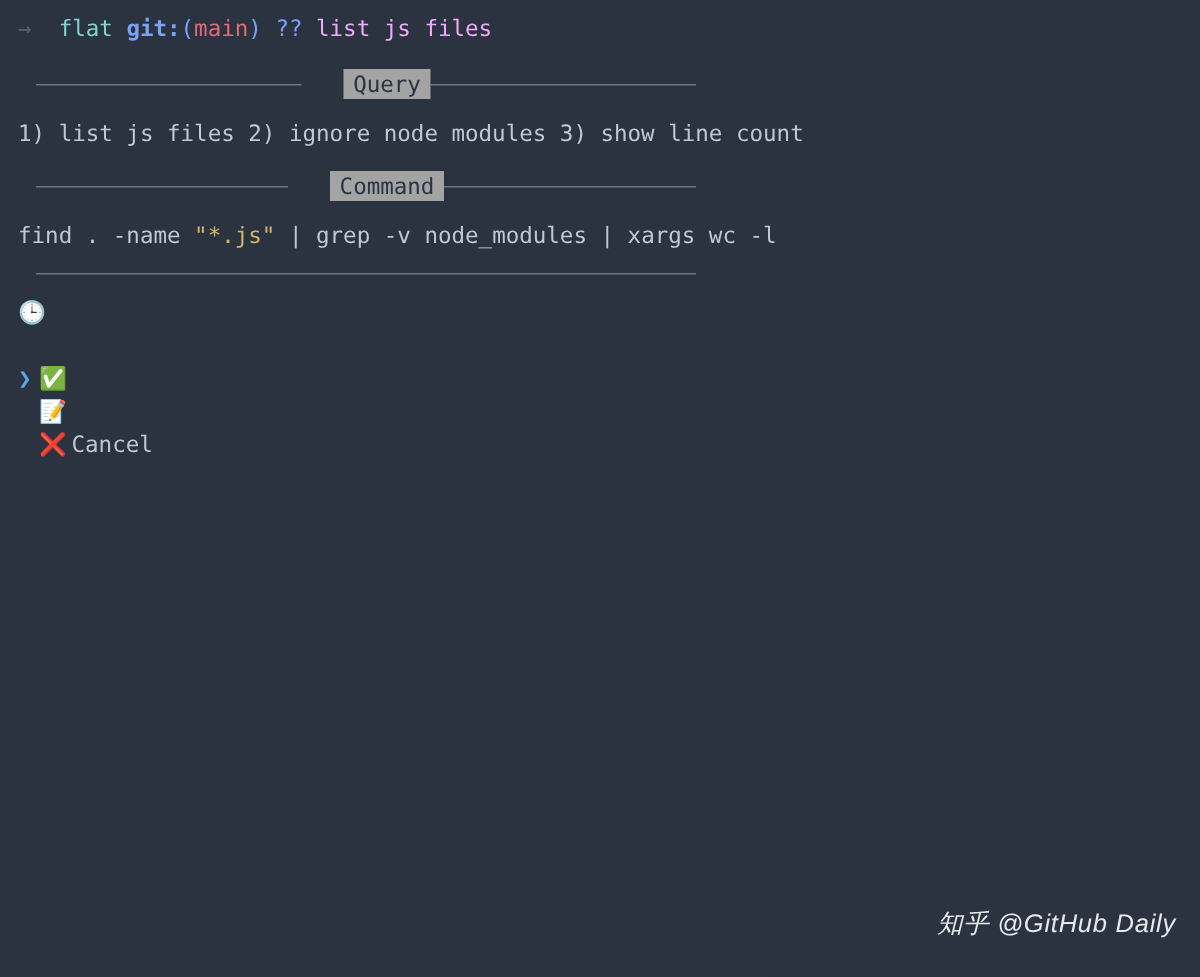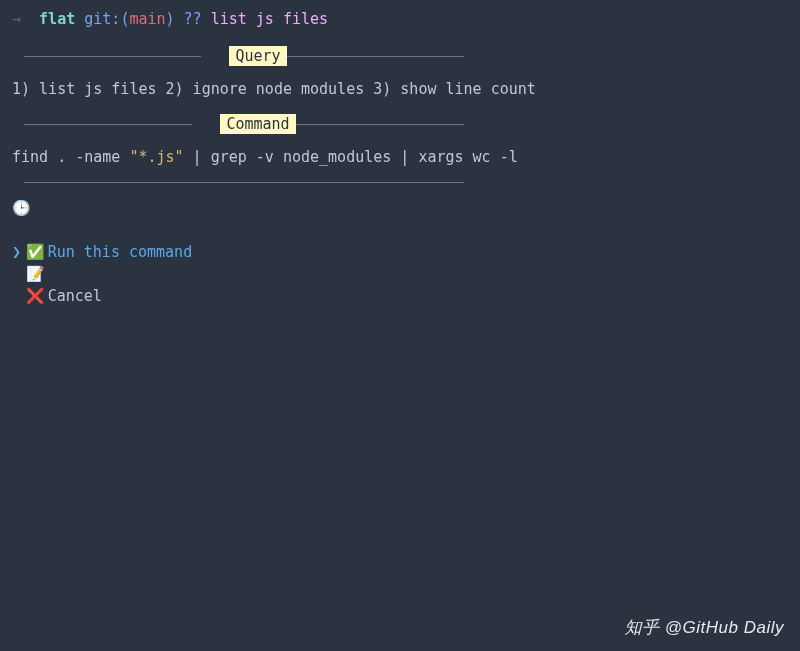--- a/index.html
+++ b/index.html
@@ -16,40 +16,40 @@
       color: #b8c0cc;
       padding: 10px 12px;
       position: relative;
       overflow: hidden;
     }
     .prompt-line {
       margin-bottom: 18px;
       white-space: pre;
     }
     .arrow { color: #5a6374; }
-    .dir { color: #7fd4d0; font-weight: bold; }
-    .git { color: #7aa2f7; }
+    .dir { color: #7fd4d0; font-weight: normal; }
+    .git { color: #7aa2f7; font-weight: bold; }
     .branch { color: #e06c75; }
     .paren { color: #7aa2f7; }
     .qmark { color: #7aa2f7; }
     .input-text { color: #f0abfc; }
     
     .section-divider {
       display: flex;
       align-items: center;
       margin: 12px 0 8px 12px;
       width: 440px;
     }
     .section-divider .line {
       flex: 1;
       height: 1px;
       background: #6b7688;
     }
     .section-divider .label {
-      background: #fef9c3;
+      background: #a3a3a3;
       color: #2b3340;
       padding: 1px 6px;
       font-size: 15px;
       font-family: inherit;
       margin-left: 28px;
     }
     
     .section-text {
       margin: 14px 0 16px 0;
       color: #c0c8d4;
@@ -98,21 +98,21 @@
     }
     .icon {
       display: inline-flex;
       align-items: center;
       justify-content: center;
       margin-right: 0px;
     }
     
     .watermark {
       position: absolute;
-      bottom: 12px;
+      bottom: 24px;
       right: 16px;
       color: #e6e9ee;
       font-family: -apple-system, "Segoe UI", "PingFang SC", sans-serif;
       font-size: 17px;
       font-style: italic;
       letter-spacing: 0.5px;
     }
   </style>
 </head>
 <body>
@@ -141,21 +141,20 @@
 </div>
 
 <div class="status-line">
   <span class="clock">🕒</span>
 </div>
 
 <div class="menu">
   <div class="menu-item selected">
     <span class="caret">❯</span>
       <span class="icon">✅</span>
-      <span class="option-text">Run this command</span>
   </div>
   <div class="menu-item">
     <span class="caret-space"></span>
       <span class="icon">📝</span>
   </div>
   <div class="menu-item">
     <span class="caret-space"></span>
       <span class="icon">❌</span>
       <span class="option-text">Cancel</span>
   </div>

